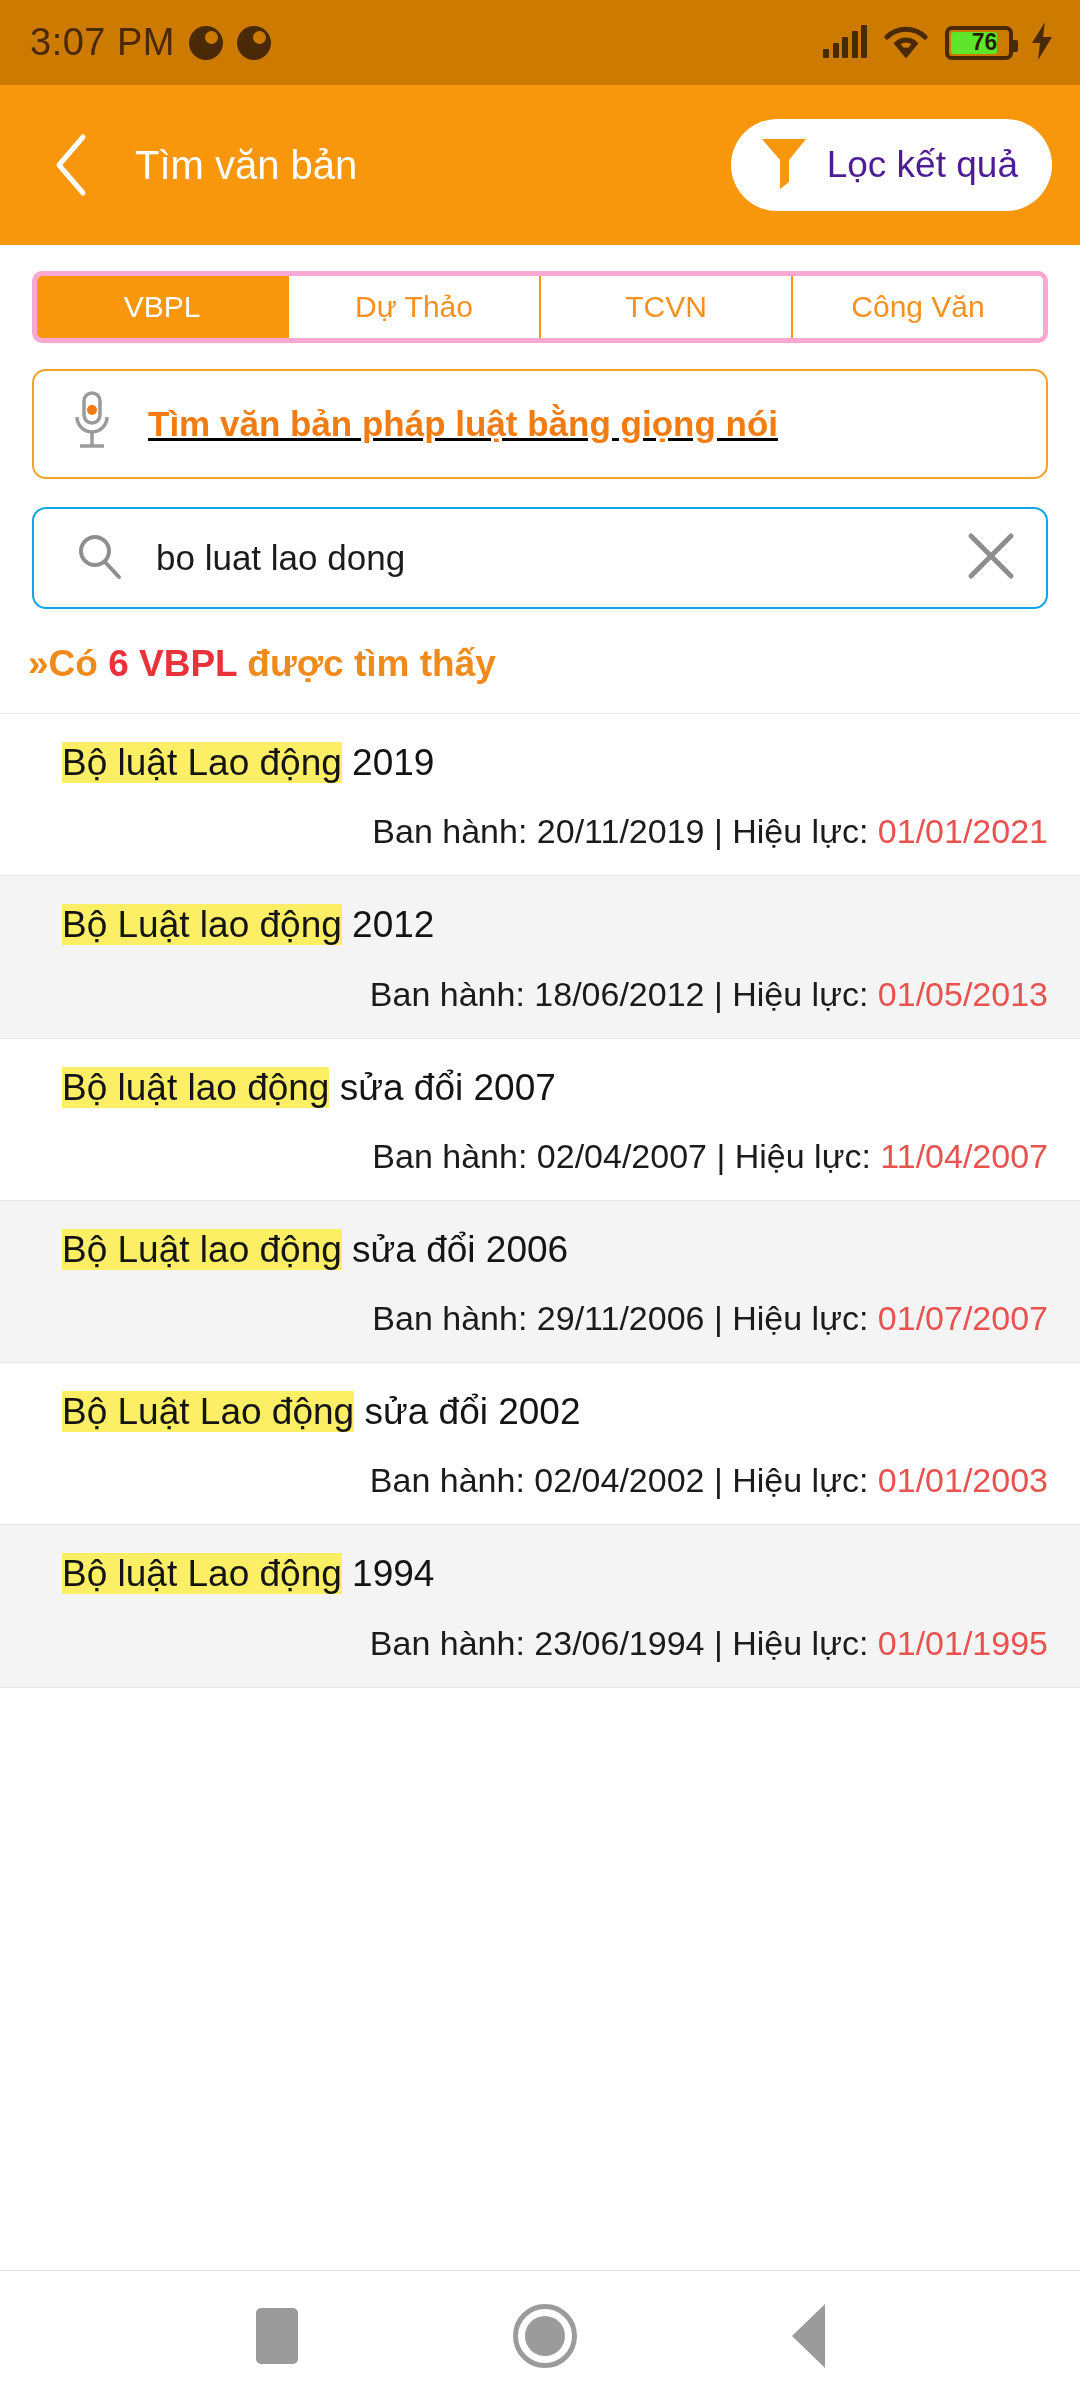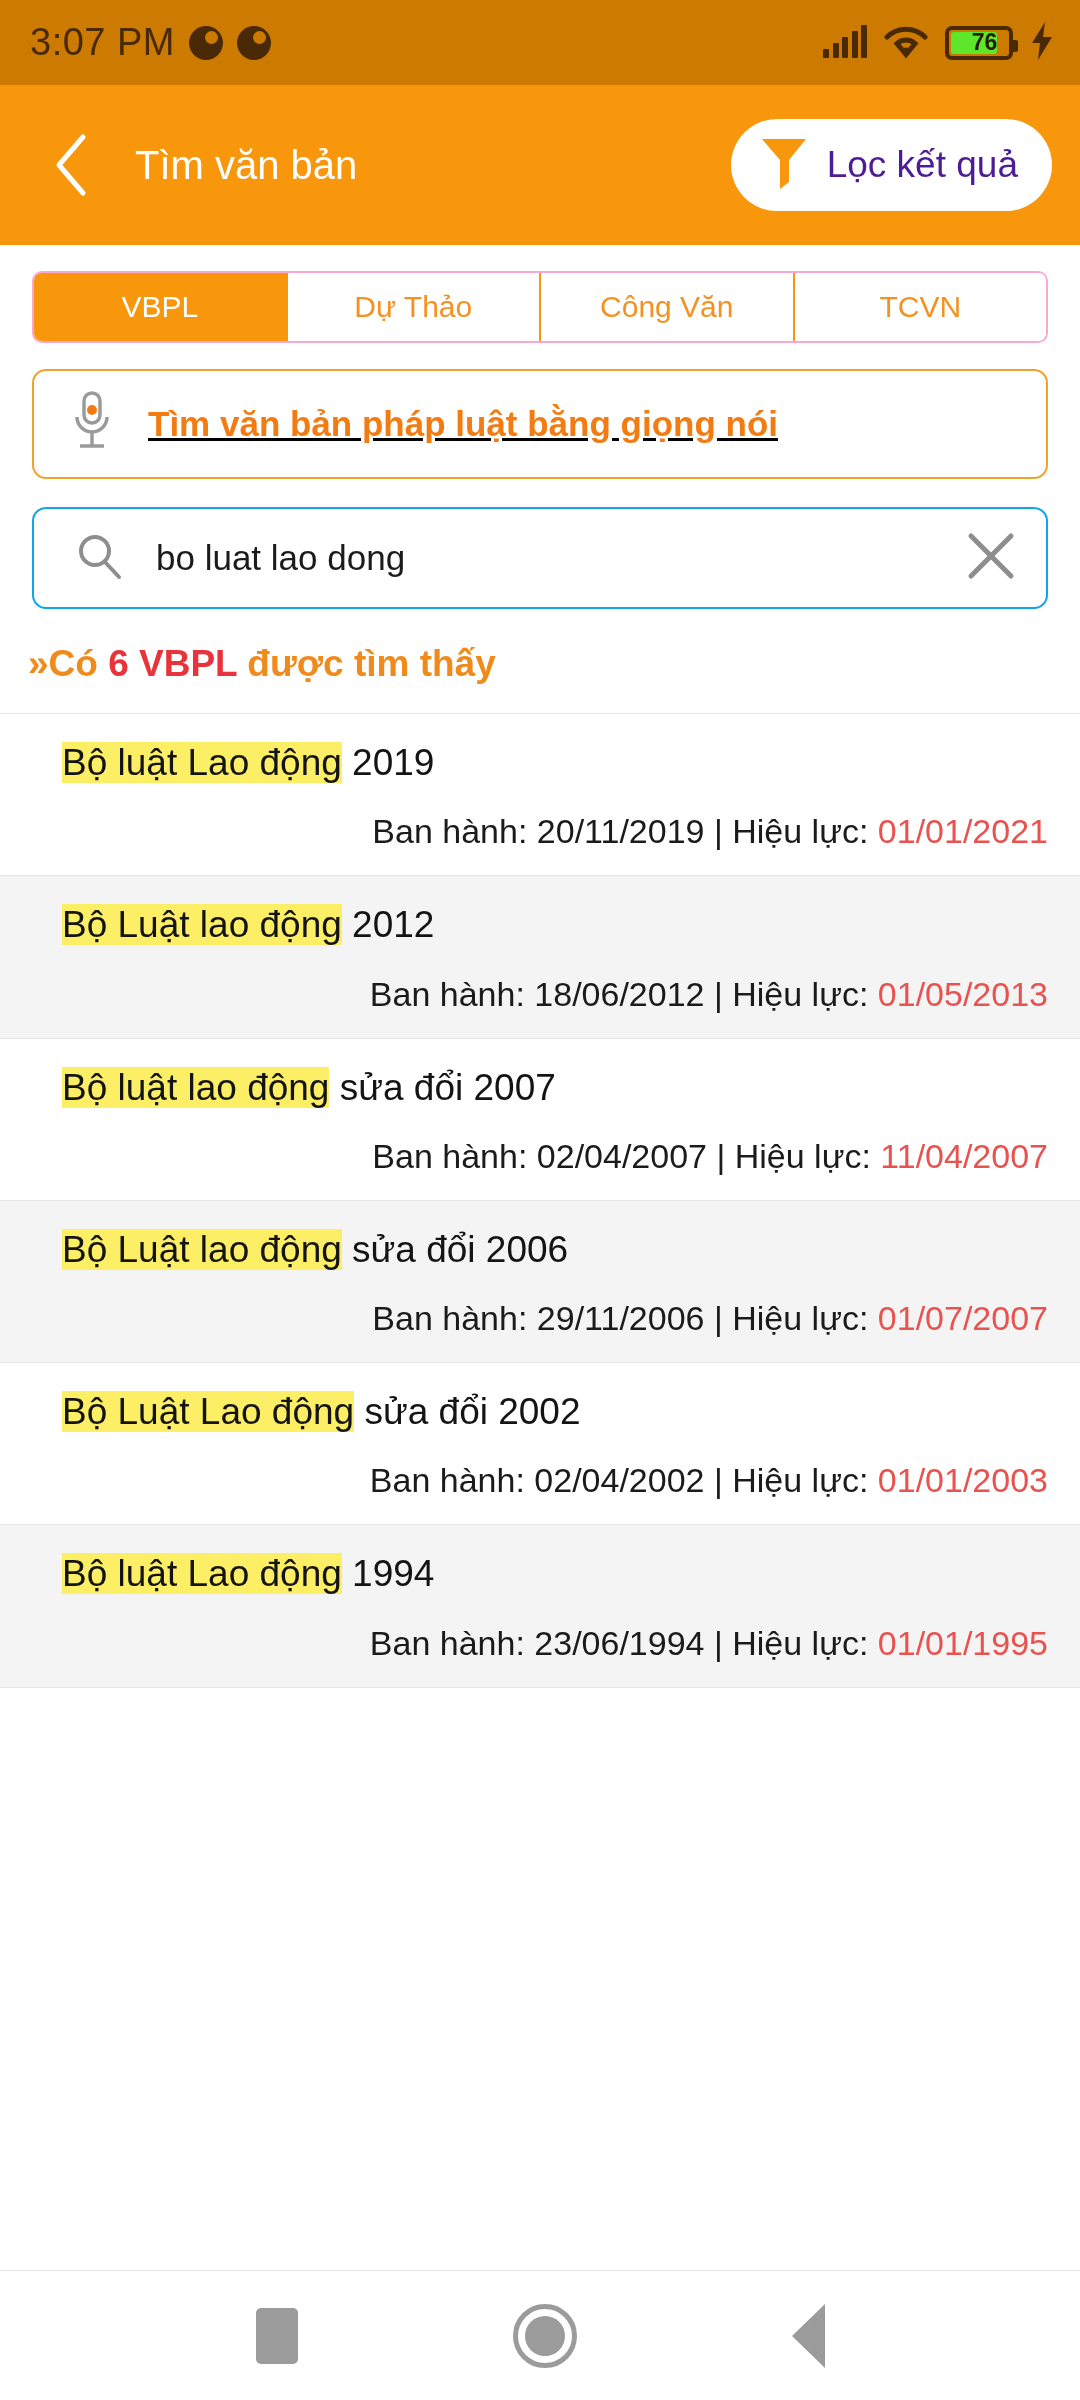--- a/index.html
+++ b/index.html
@@ -110,21 +110,21 @@
   .filter-label{
     color:#4c1d95;
     font-size:37px;
     white-space:nowrap;
   }
 
   
   .tab-wrap{ padding:26px 32px 0 32px; }
   .tabs{
     display:flex;
-    border:2px solid #f9a8d4;
+    border:5px solid #f9a8d4;
     border-radius:10px;
     overflow:hidden;
     height:72px;
   }
   .tab{
     flex:1 1 0;
     display:flex;
     align-items:center;
     justify-content:center;
     font-size:30px;
@@ -309,22 +309,22 @@
         </svg>
     </span>
     <span class="filter-label">Lọc kết quả</span>
   </div>
 </div>
 
 <div class="tab-wrap">
   <div class="tabs">
     <div class="tab active">VBPL</div>
     <div class="tab">Dự Thảo</div>
+    <div class="tab">TCVN</div>
     <div class="tab">Công Văn</div>
-    <div class="tab">TCVN</div>
   </div>
 </div>
 
 <div class="voice-box">
   <span>
     <svg width="44" height="62" viewBox="0 0 44 62">
       <rect x="14" y="2" width="16" height="30" rx="8" fill="none" stroke="#9a9a9a" stroke-width="3.5"></rect>
       <circle cx="22" cy="19" r="5" fill="#f37c12"></circle>
       <path d="M7 26 A15 15 0 0 0 37 26" fill="none" stroke="#9a9a9a" stroke-width="3.5"></path>
       <line x1="22" y1="41" x2="22" y2="54" stroke="#9a9a9a" stroke-width="3.5"></line>

